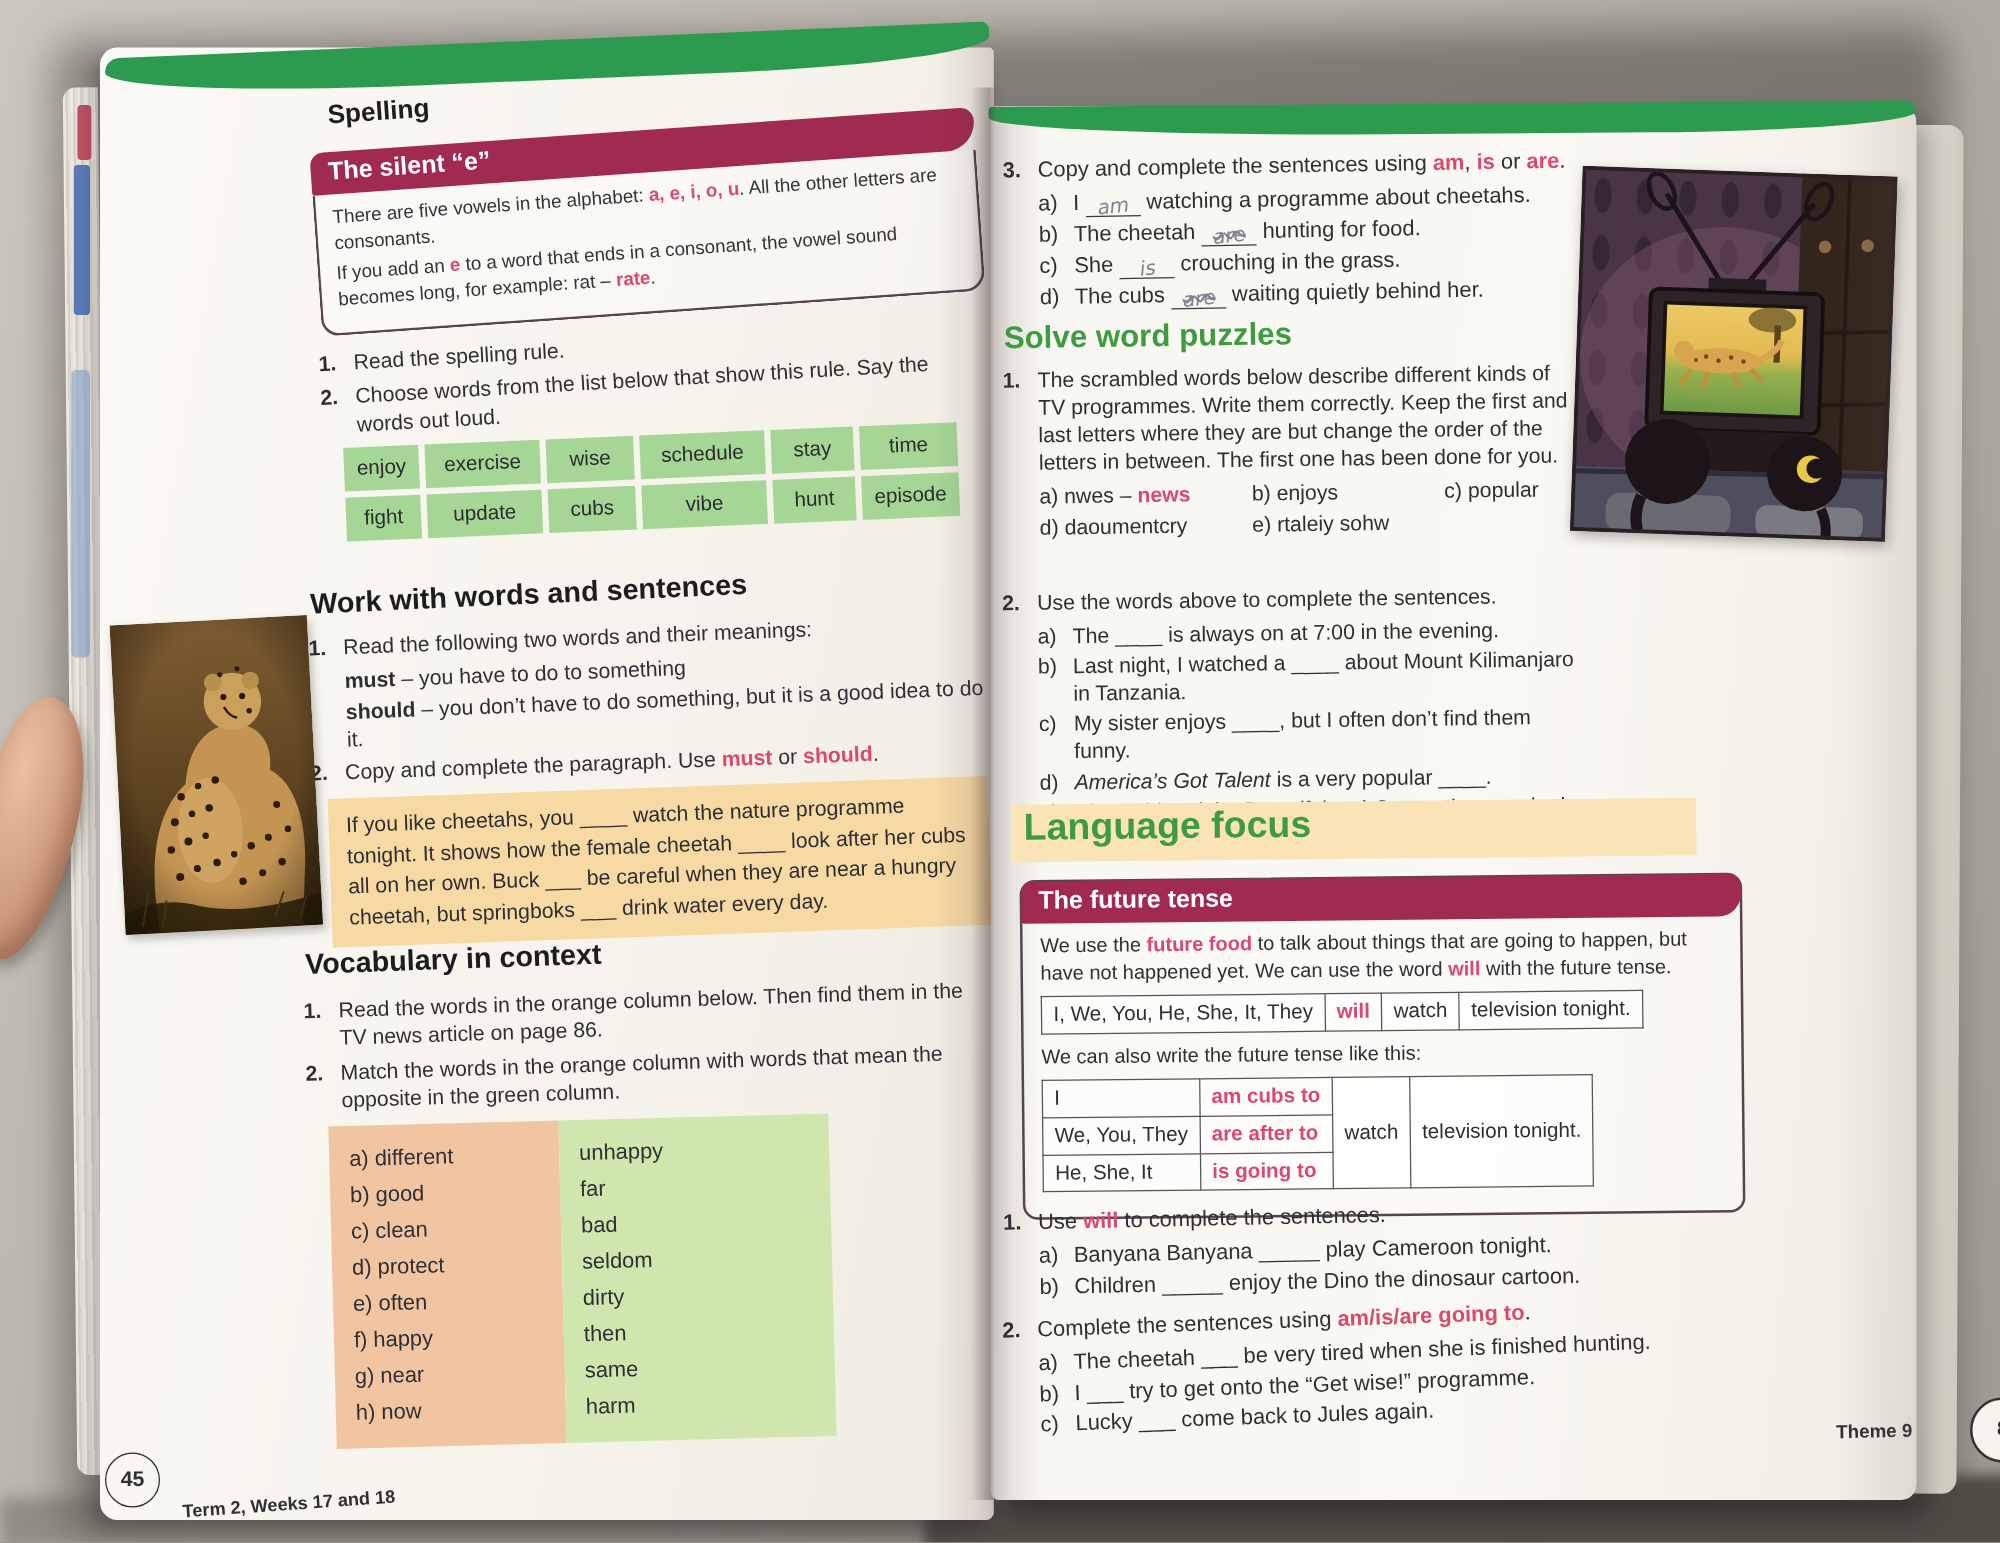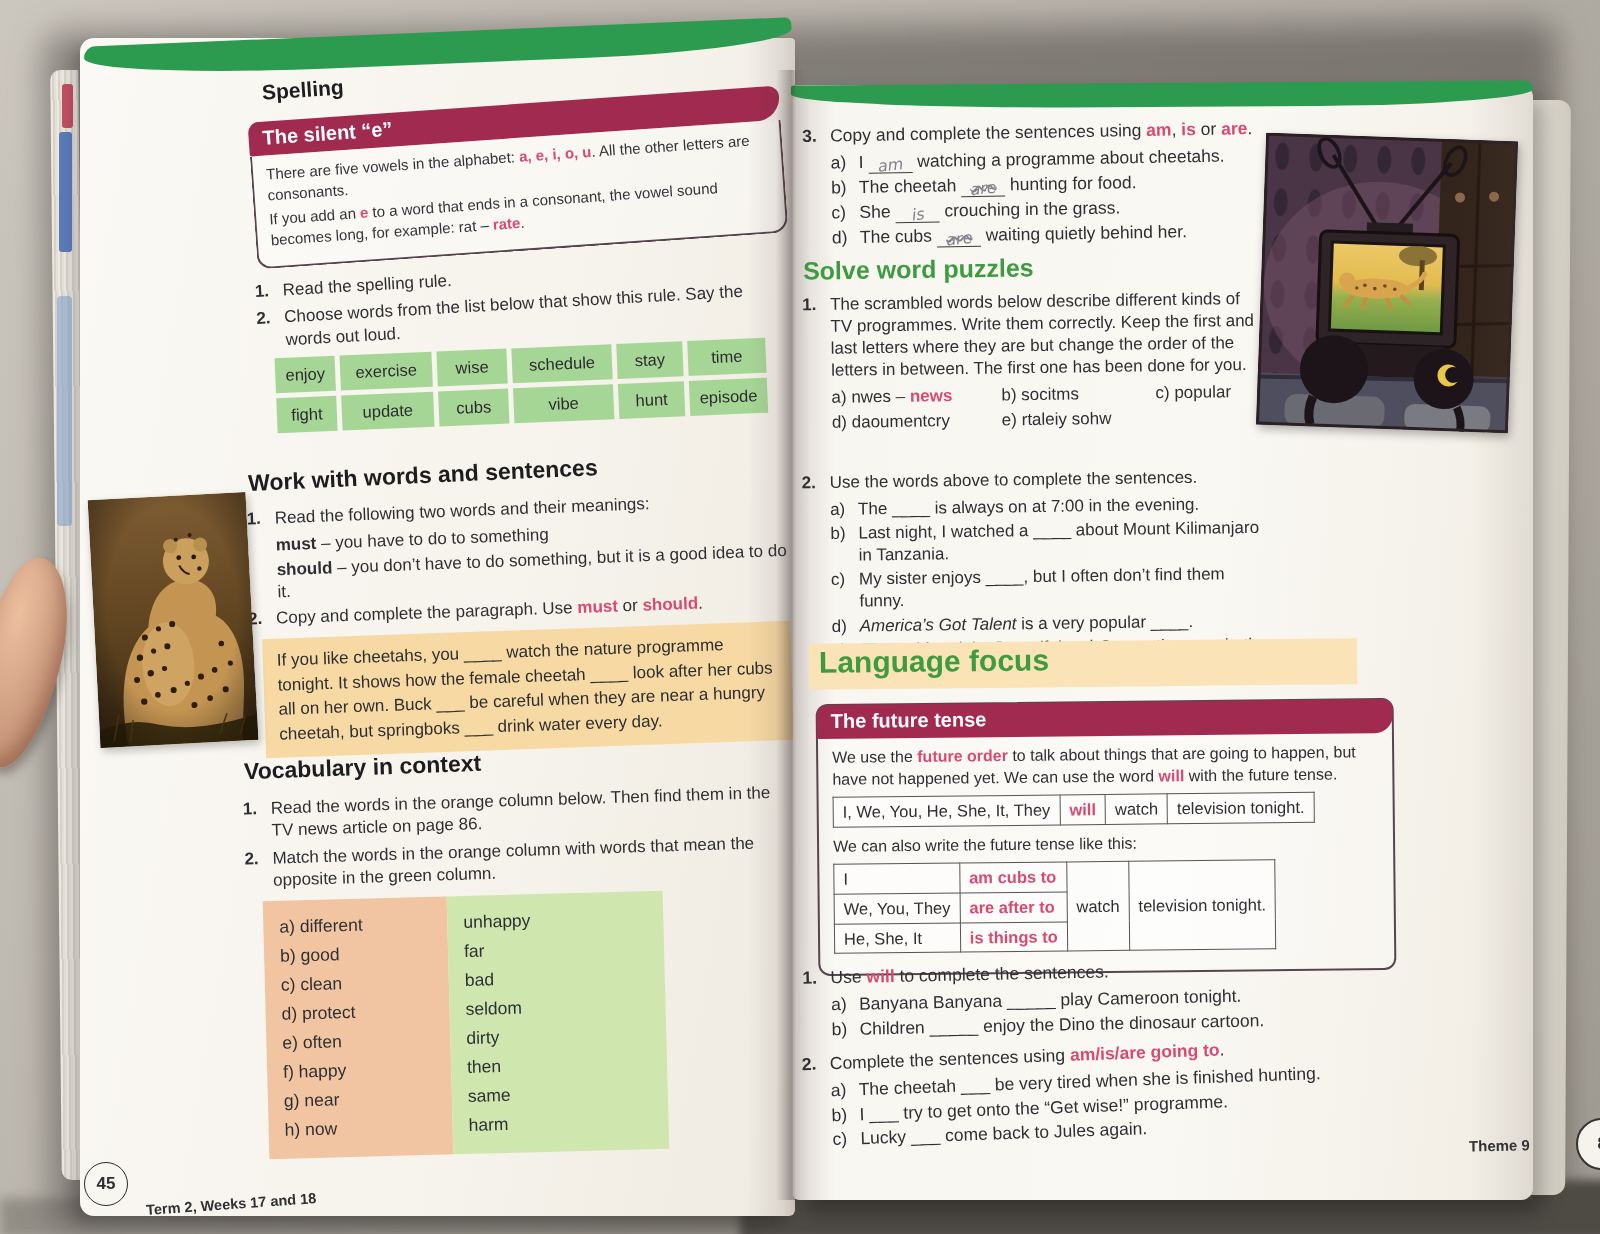--- a/index.html
+++ b/index.html
@@ -379,21 +379,21 @@
 
     <div class="abs" id="solve-head">Solve word puzzles</div>
 
     <div class="abs" id="solve1">
       <div class="item">
           <span class="inum">1.</span>
           <span class="itxt">The scrambled words below describe different kinds of TV programmes. Write them correctly. Keep the first and last letters where they are but change the order of the letters in between. The first one has been done for you.</span>
         </div>
       <div class="scr">
         <span class="sw" style="left:28px;top:0;"><span>a)</span>&nbsp;<span>nwes – </span><span class="pk">news</span></span>
-        <span class="sw" style="left:198px;top:0;"><span>b)</span>&nbsp;<span>socitms</span></span>
+        <span class="sw" style="left:198px;top:0;"><span>b)</span>&nbsp;<span>enjoys</span></span>
         <span class="sw" style="left:352px;top:0;"><span>c)</span>&nbsp;<span>popular</span></span>
         <span class="sw" style="left:28px;top:25px;"><span>d)</span>&nbsp;<span>daoumentcry</span></span>
         <span class="sw" style="left:198px;top:25px;"><span>e)</span>&nbsp;<span>rtaleiy sohw</span></span>
       </div>
     </div>
 
     <div class="abs" id="solve2">
       <div class="item">
           <span class="inum">2.</span>
           <span class="itxt">Use the words above to complete the sentences.</span>
@@ -420,21 +420,21 @@
         </div>
     </div>
 
     <div class="abs" id="lf-band">
       <div class="lf-text">Language focus</div>
     </div>
 
     <div class="abs" id="fbox">
       <div class="fb-head">The future tense</div>
       <div class="fb-body">
-        <div><span>We use the </span><span class="pk">future order</span><span> to talk about things that are going to happen, but have not happened yet. We can use the word </span><span class="pk">will</span><span> with the future tense.</span></div>
+        <div><span>We use the </span><span class="pk">future food</span><span> to talk about things that are going to happen, but have not happened yet. We can use the word </span><span class="pk">will</span><span> with the future tense.</span></div>
         <table>
           <tbody>
               <tr>
             <td>I, We, You, He, She, It, They</td>
             <td class="pk">will</td>
             <td>watch</td>
             <td>television tonight.</td>
           </tr>
         </tbody>
           </table>
@@ -446,21 +446,21 @@
             <td class="pk">am cubs to</td>
             <td rowspan="3">watch</td>
             <td rowspan="3">television tonight.</td>
           </tr>
           <tr>
             <td>We, You, They</td>
             <td class="pk">are after to</td>
           </tr>
           <tr>
             <td>He, She, It</td>
-            <td class="pk">is things to</td>
+            <td class="pk">is going to</td>
           </tr>
         </tbody>
           </table>
       </div>
     </div>
 
     <div class="abs" id="rex1">
       <div class="item">
           <span class="inum">1.</span>
           <span class="itxt"><span>Use </span><span class="pk">will</span><span> to complete the sentences.</span></span>

